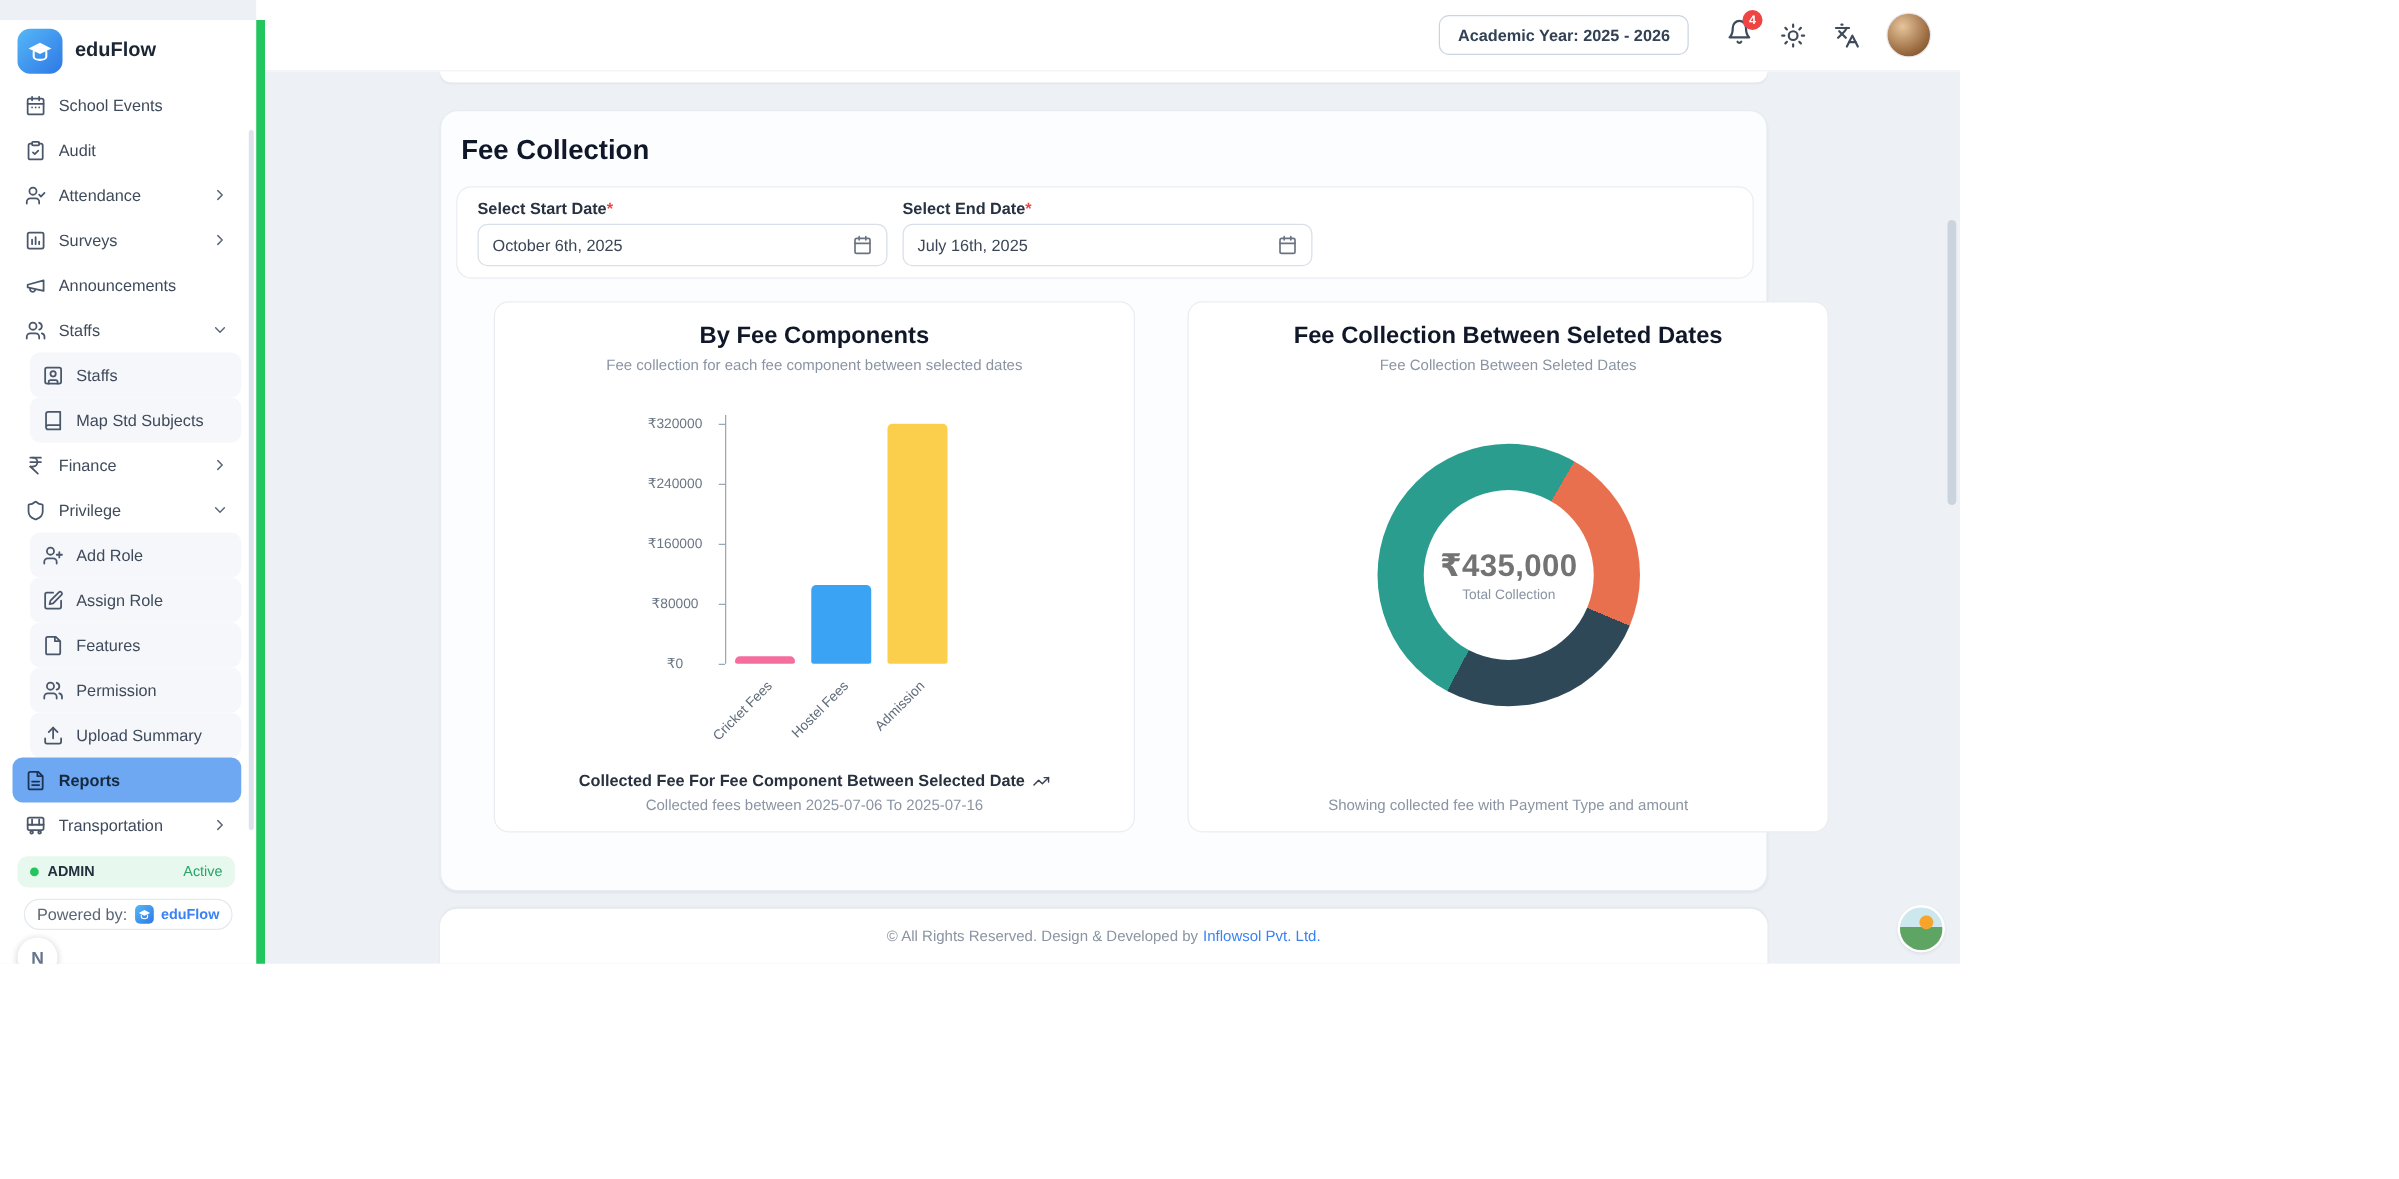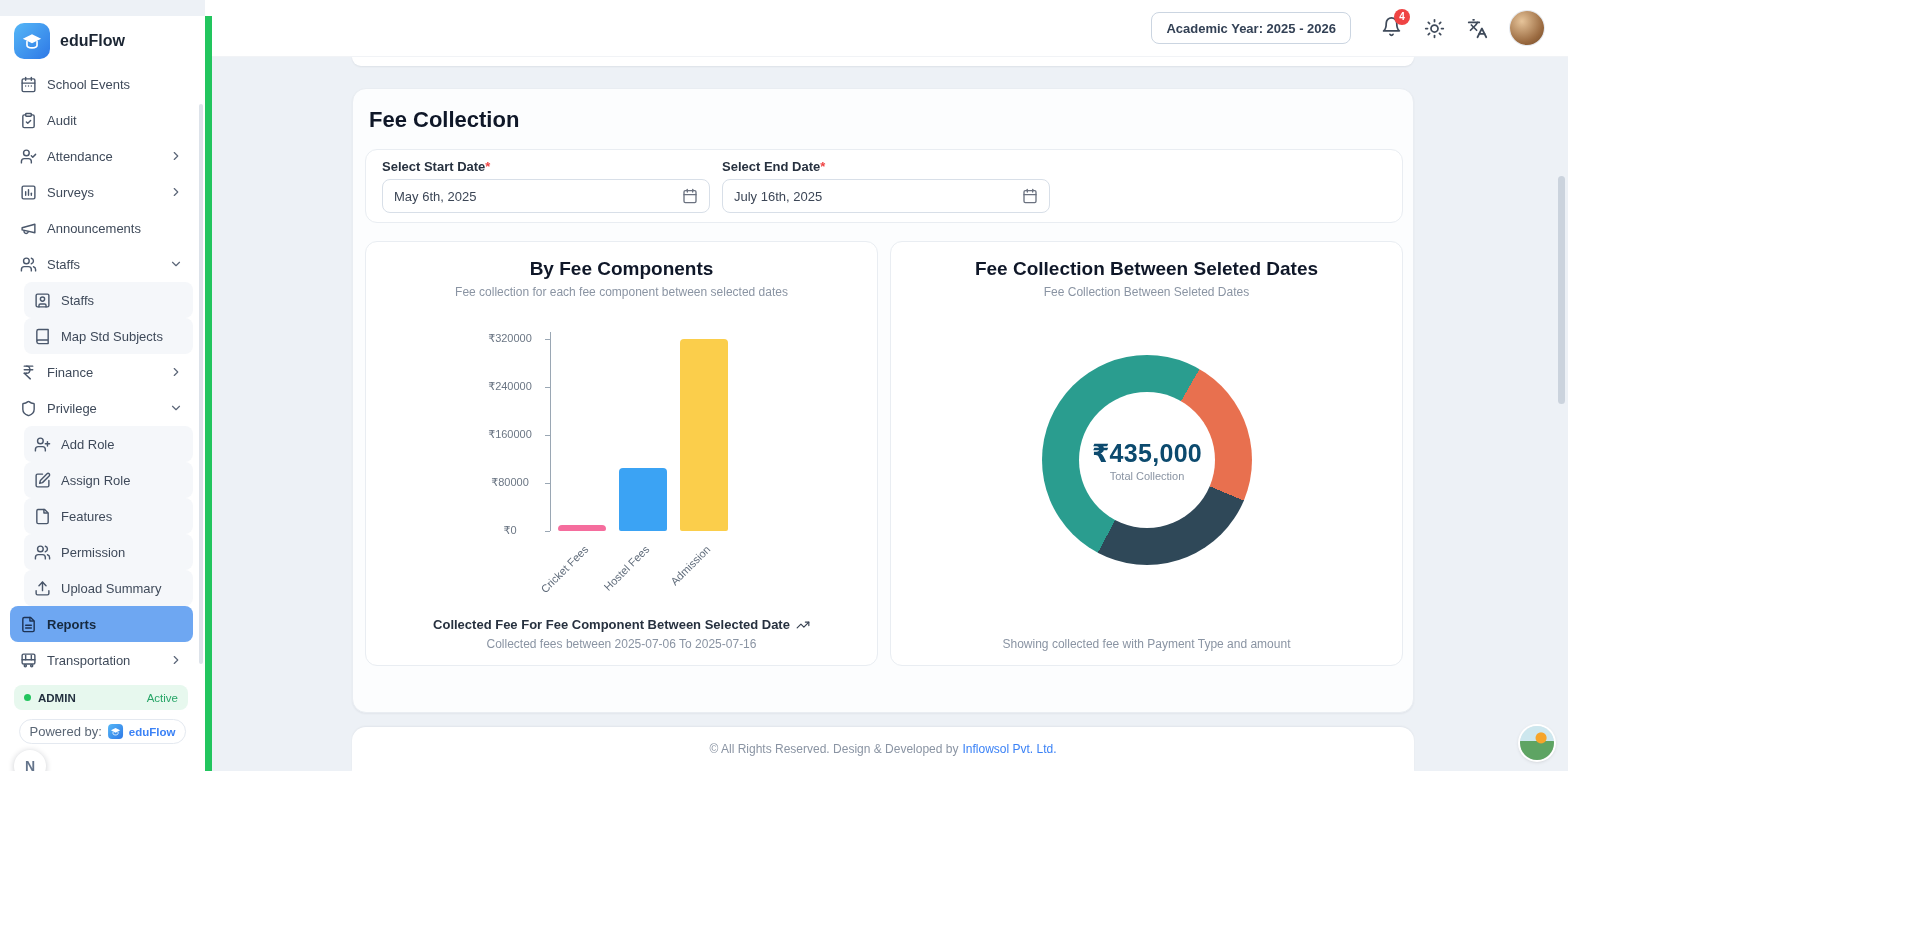--- a/index.html
+++ b/index.html
@@ -62,42 +62,42 @@
   .form-card{position:absolute;left:12px;top:60px;width:1038px;height:74px;background:#fff;border:1px solid #e9edf2;
     border-radius:12px;box-sizing:border-box;display:flex;gap:12px;padding:9px 16px;}
   .field{width:328px;}
   .f-label{font-size:13px;font-weight:bold;color:#27313f;}
   .f-req{color:#ef4444;}
   .f-input{margin-top:5px;height:34px;border:1px solid #d8dfe8;border-radius:8px;background:#fff;display:flex;
     align-items:center;justify-content:space-between;padding:0 11px;box-sizing:border-box;font-size:13px;color:#3c4656;}
   .f-input .in-icon{width:16px;height:16px;color:#6b7280;}
 
   .charts-row{position:absolute;left:12px;top:152px;display:flex;gap:12px;}
-  .chart-card{position:relative;width:513px;height:425px;background:#fff;border:1px solid #e9edf2;border-radius:12px;box-sizing:border-box;}
+  .chart-card{position:relative;width:513px;height:425px;background:#fff;border:1px solid #e9edf2;border-radius:12px;box-sizing:border-box;margin-left:30px;}
   .cc-title{text-align:center;margin-top:16px;font-size:19px;font-weight:bold;color:#0f1728;}
   .cc-sub{text-align:center;margin-top:5px;font-size:12px;color:#8a94a3;}
   .cc-footer{position:absolute;left:0;right:0;bottom:14px;text-align:center;}
   .cf-title{display:flex;align-items:center;justify-content:center;gap:6px;font-size:13px;font-weight:bold;color:#27313f;}
   .cf-title svg{width:14px;height:14px;color:#374151;}
   .cf-sub{margin-top:5px;font-size:12px;color:#8a94a3;}
 
   
   .plot{position:absolute;inset:0;}
   .tick-label{position:absolute;width:60px;text-align:center;font-size:11px;color:#6b7684;}
   .tick-mark{position:absolute;width:5px;height:1px;background:#9aa7b4;}
   .axis-line{position:absolute;width:1px;background:#9aa7b4;}
   .bar{position:absolute;width:48px;border-radius:4px 4px 2px 2px;}
   .cat-label{position:absolute;width:90px;text-align:right;font-size:11px;color:#5f6b7a;white-space:nowrap;
     transform:rotate(-45deg);transform-origin:100% 0;}
 
   
   .donut{position:absolute;left:151px;top:113px;width:210px;height:210px;border-radius:50%;}
   .donut-hole{position:absolute;left:37px;top:37px;width:136px;height:136px;border-radius:50%;background:#fff;
     display:flex;flex-direction:column;align-items:center;justify-content:center;}
-  .donut-value{font-size:25px;font-weight:bold;color:#0c4a6e;letter-spacing:.3px;}
+  .donut-value{font-size:25px;font-weight:bold;color:#737373;letter-spacing:.3px;}
   .donut-label{margin-top:2px;font-size:11px;color:#8a94a3;}
 
   
   .footer-card{position:absolute;left:352px;top:727px;width:1062px;height:44px;background:#fff;border-radius:14px 14px 0 0;
     box-shadow:0 -1px 2px rgba(16,24,40,.05);display:flex;align-items:center;justify-content:center;gap:4px;
     font-size:12px;color:#8a94a3;}
   .footer-link{color:#3b82f6;}
 
   .main-scroll{position:absolute;left:1558px;top:176px;width:7px;height:228px;border-radius:4px;background:#cbd3dd;}
   .inflow-logo{position:absolute;left:1520px;top:726px;width:34px;height:34px;border-radius:50%;
@@ -147,21 +147,21 @@
 
   <div class="main-card">
     <div class="page-title">Fee Collection</div>
 
     <div class="form-card">
       <div class="field">
         <div class="f-label">
           <span>Select Start Date</span><span class="f-req">*</span>
         </div>
         <div class="f-input">
-          <span>May 6th, 2025</span>
+          <span>October 6th, 2025</span>
           <svg class="in-icon" viewBox="0 0 24 24" fill="none" stroke="currentColor" stroke-width="2" stroke-linecap="round" stroke-linejoin="round">
               <path d="M8 2v4"></path>
               <path d="M16 2v4"></path>
               <rect width="18" height="18" x="3" y="4" rx="2"></rect>
               <path d="M3 10h18"></path>
             </svg>
         </div>
       </div>
       <div class="field">
         <div class="f-label">

